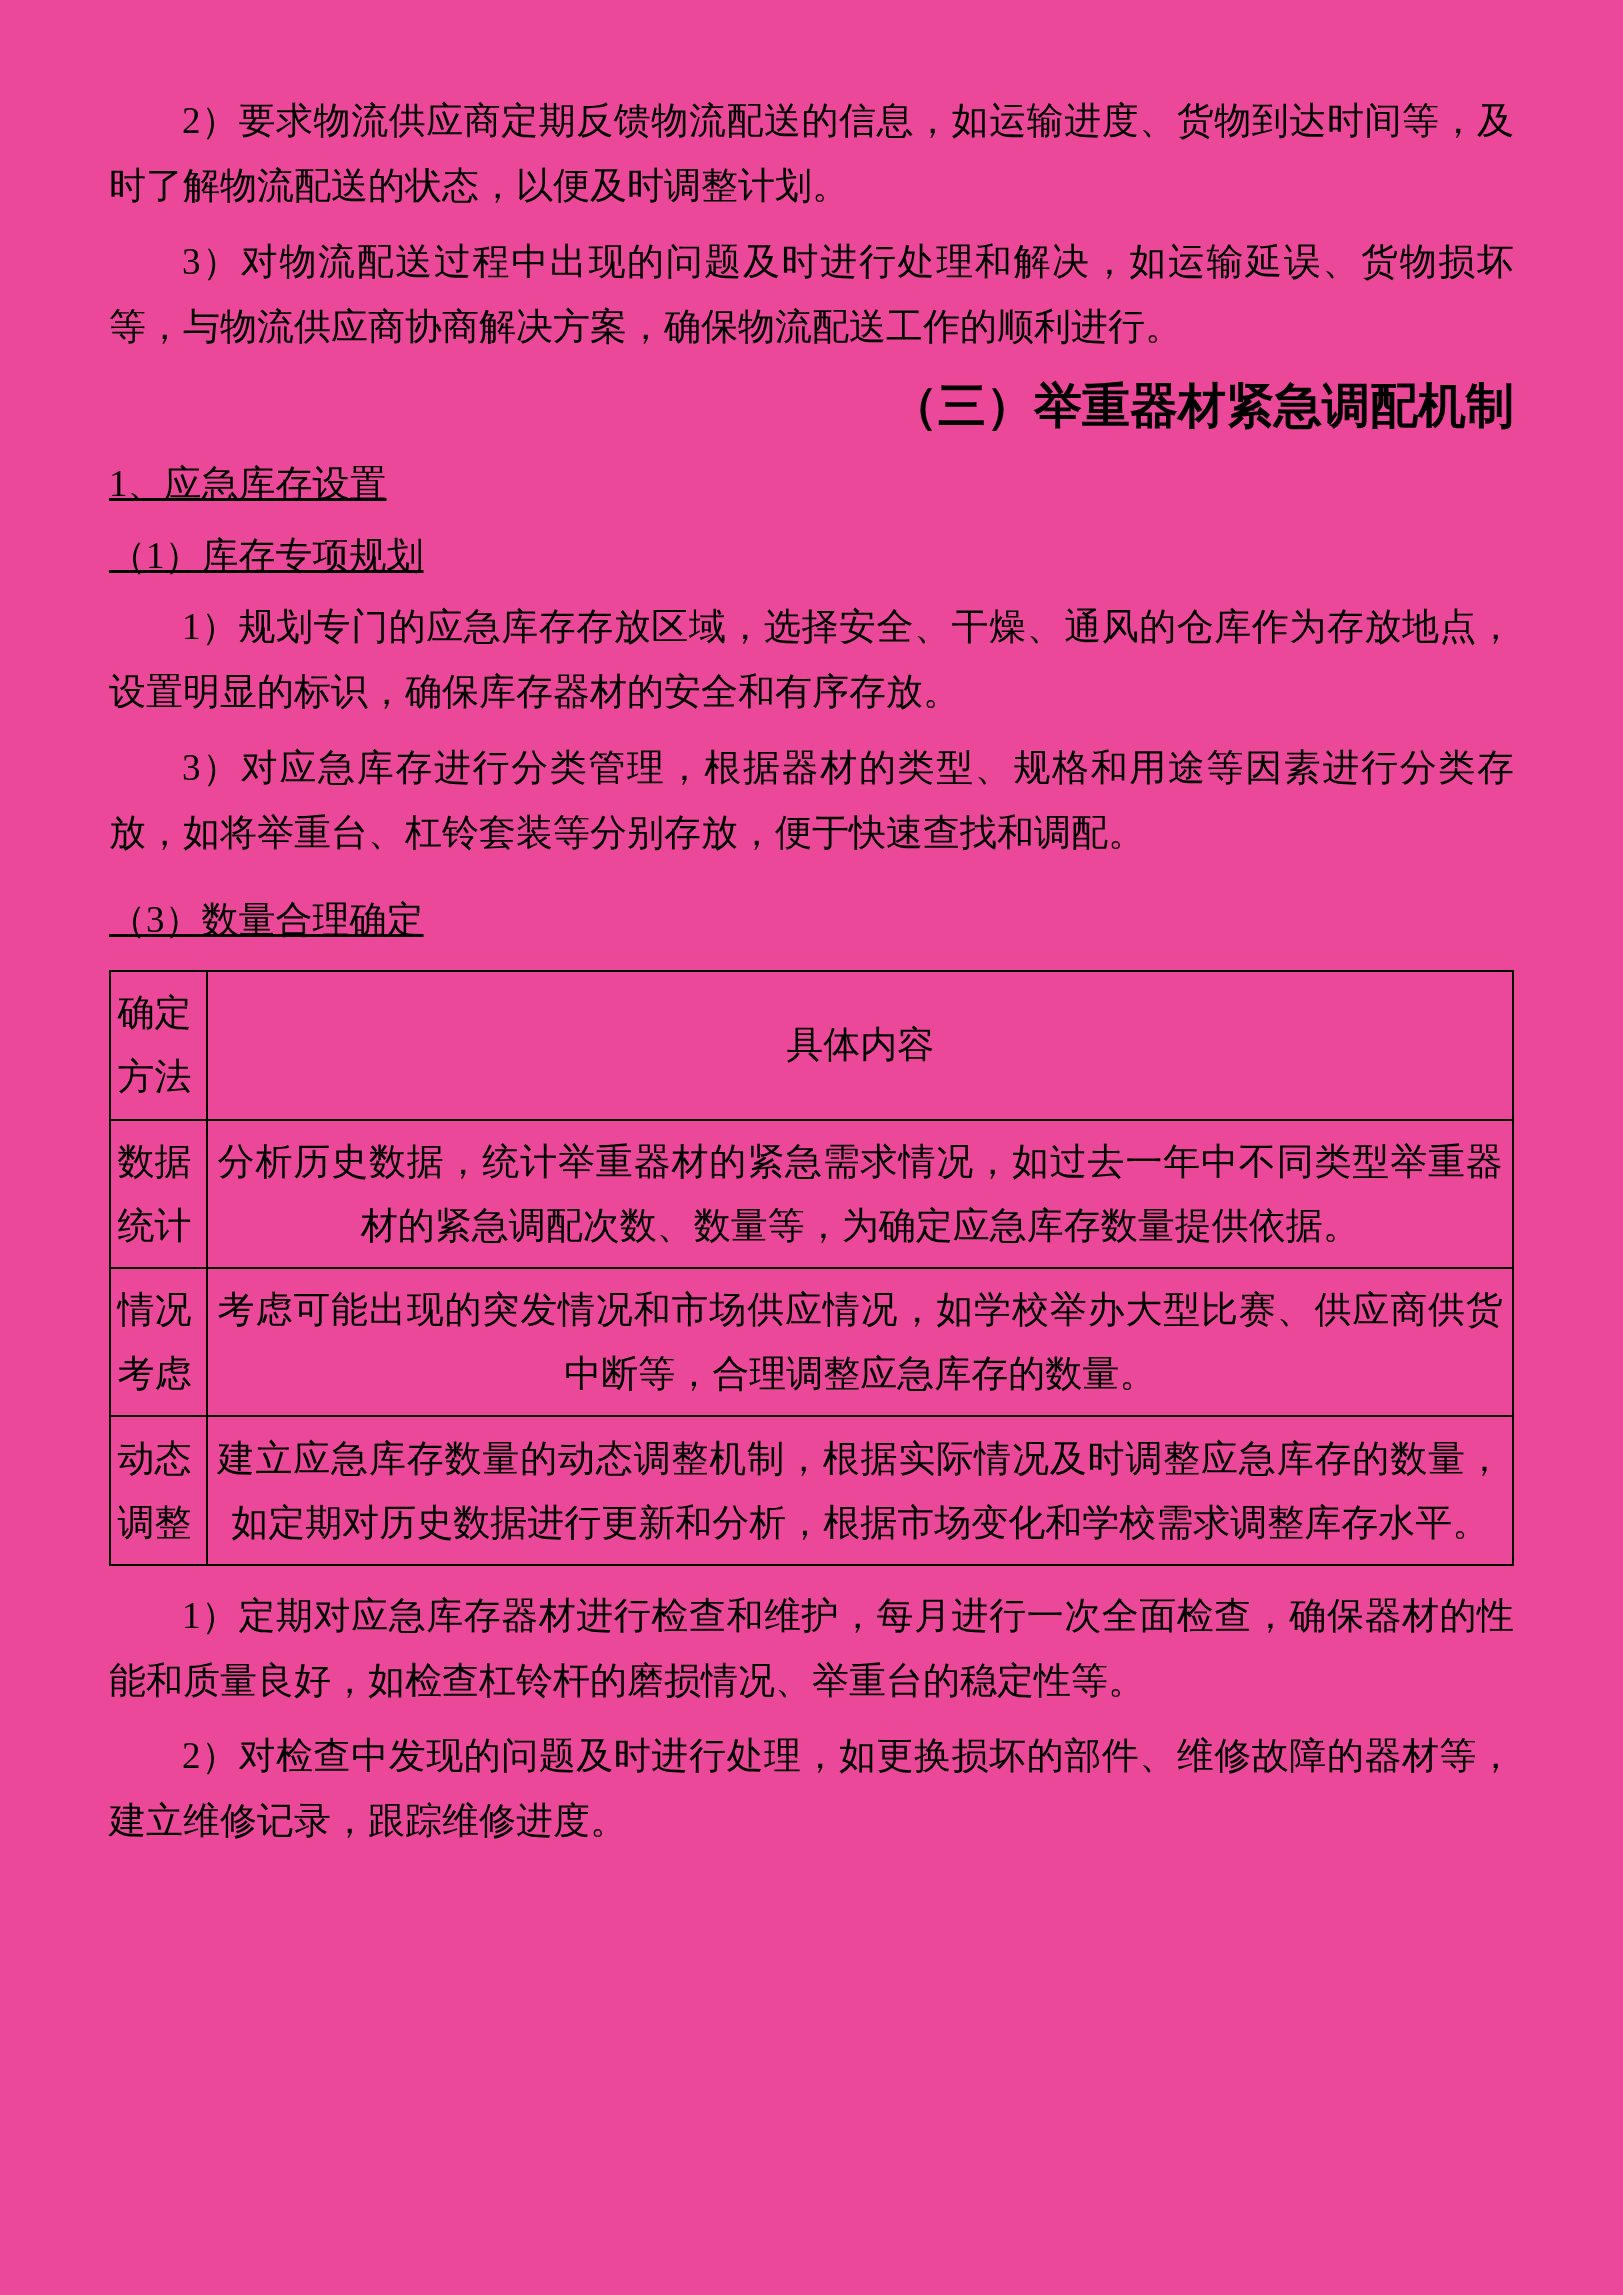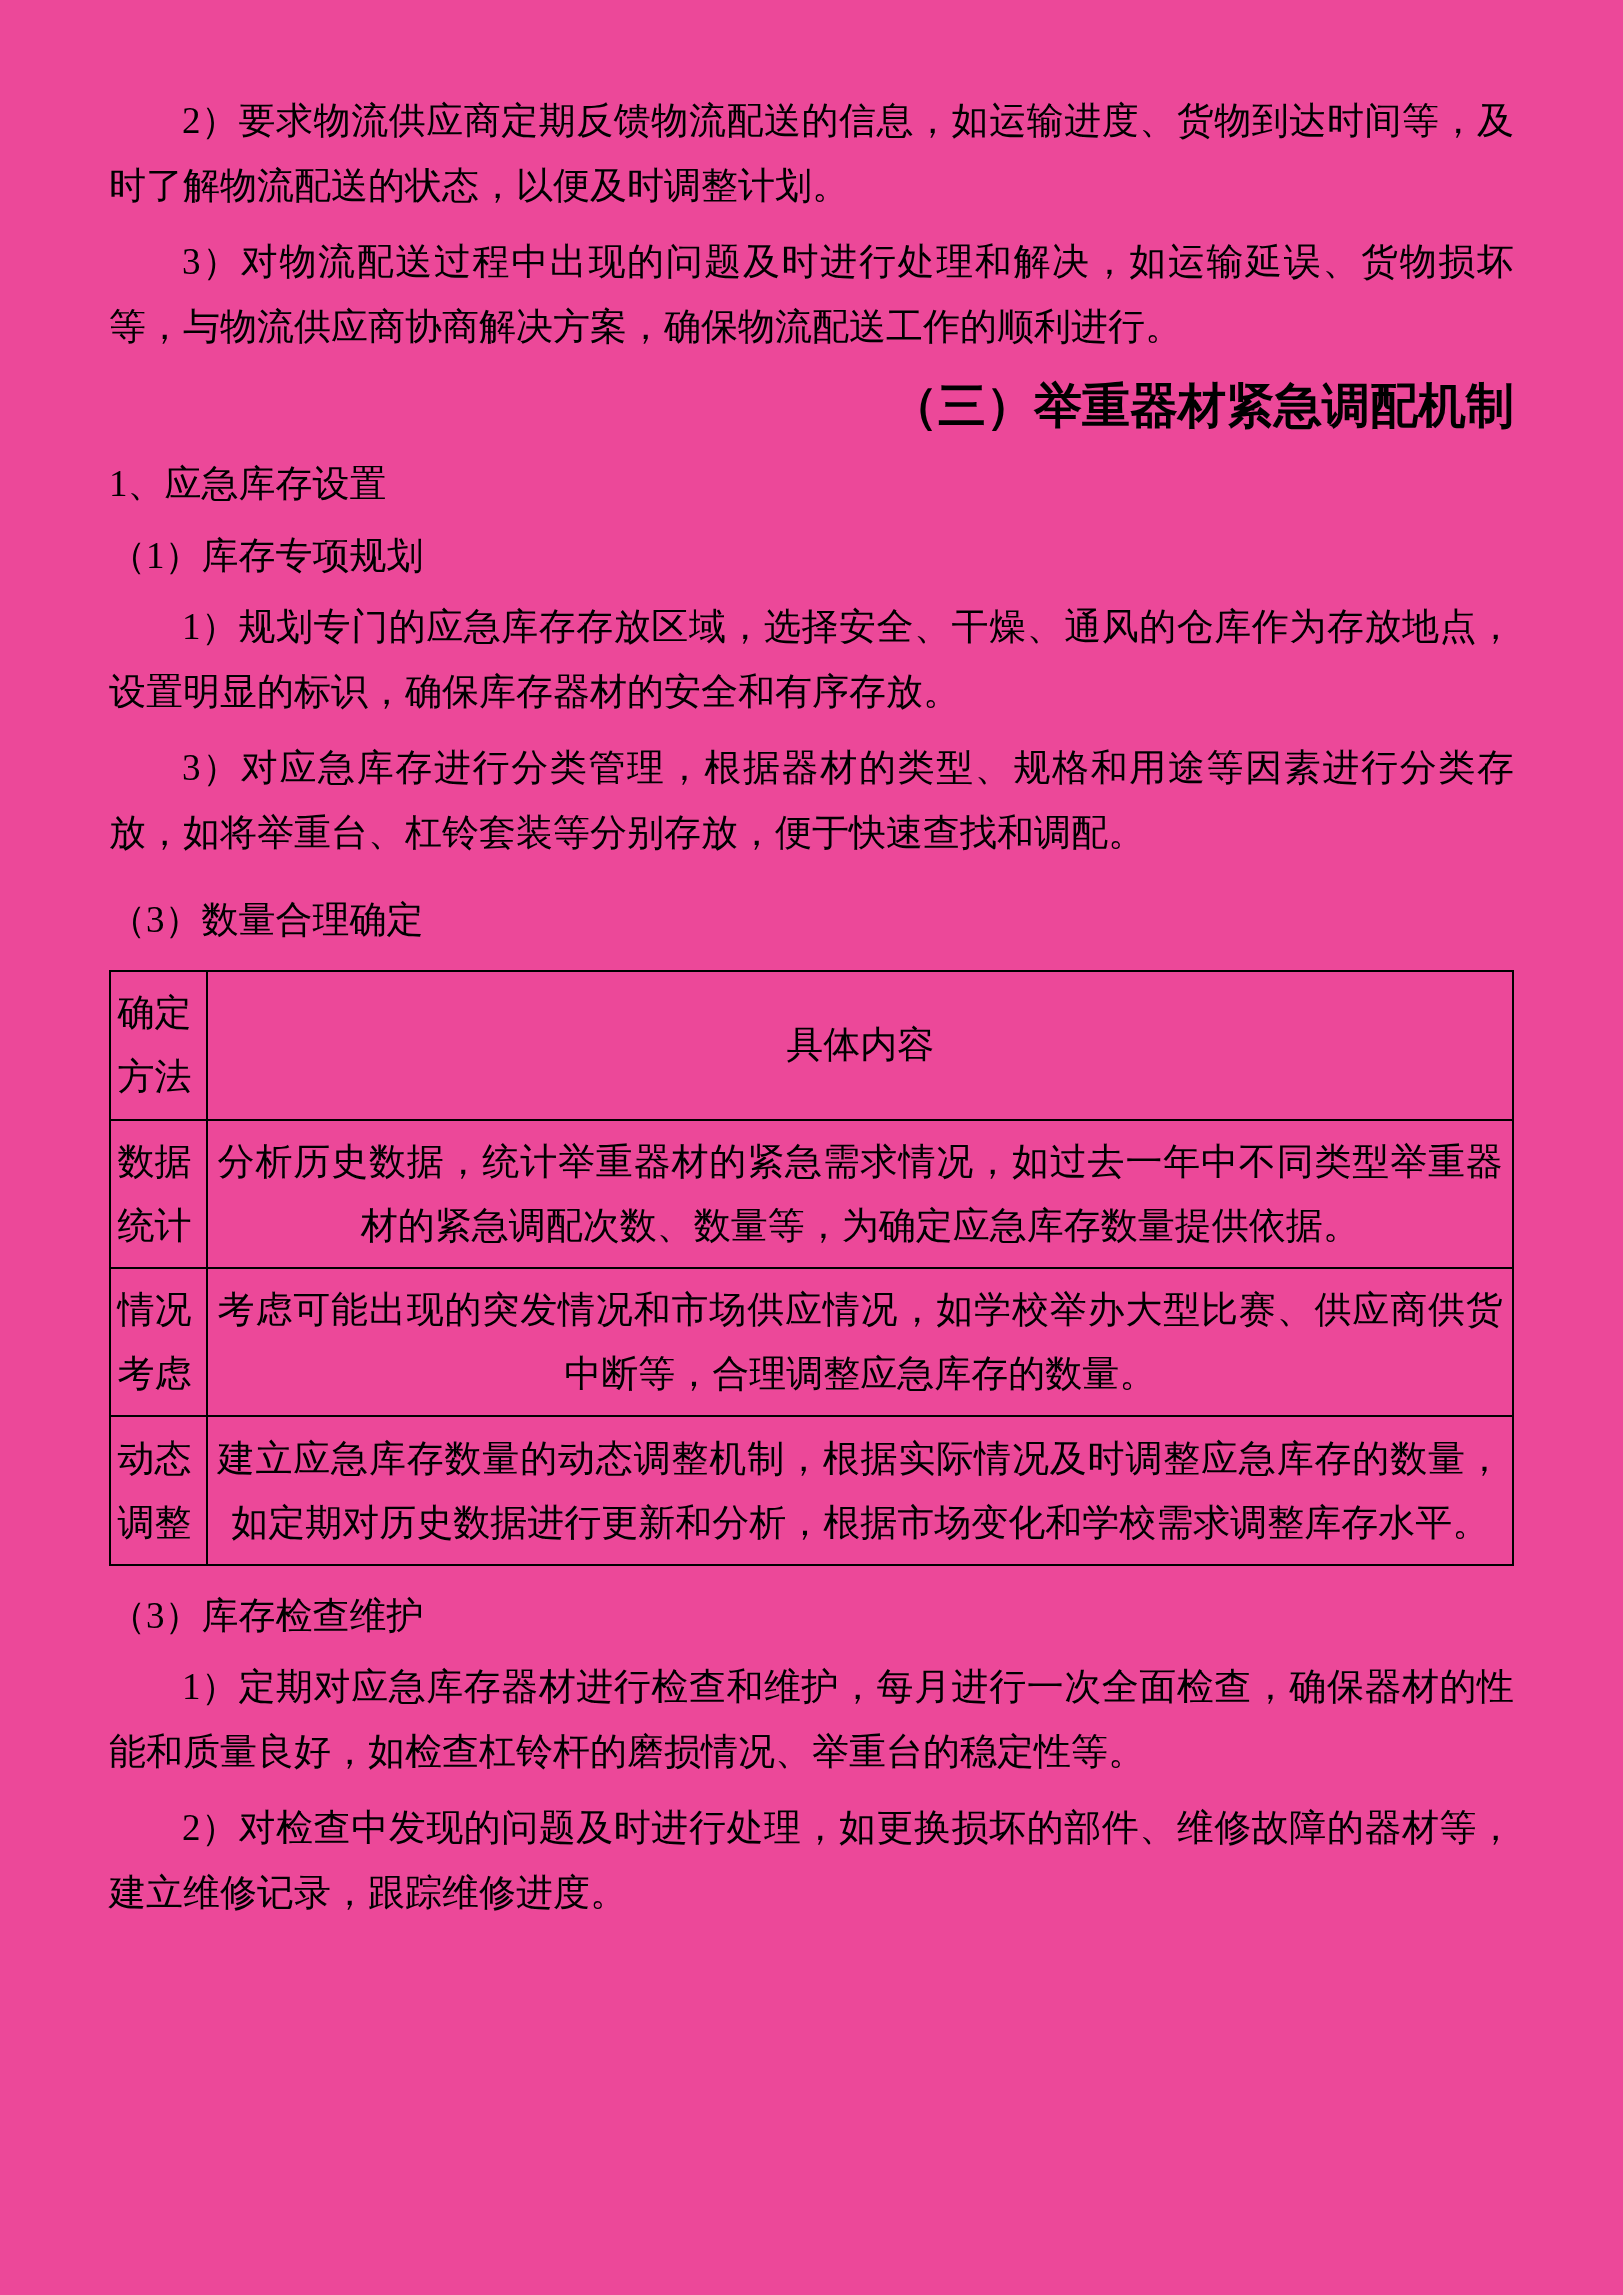--- a/index.html
+++ b/index.html
@@ -32,20 +32,21 @@
     font-size: 48px;
     font-weight: bold;
     line-height: 72px;
     margin: 11.8px 0 9.2px 0;
     text-align: right;
   }
   p.subhead {
     font-size: 37px;
     line-height: 65px;
     margin: 0 0 6.5px 0;
+    text-decoration: underline;
   }
   p.spaced-top {
     margin-top: 22px;
   }
   table.doc-table {
     width: 100%;
     border-collapse: collapse;
     table-layout: fixed;
     margin: 18.3px 0 17px 0;
   }
@@ -108,20 +109,19 @@
         <td class="col-method">情况考虑</td>
         <td class="col-content">考虑可能出现的突发情况和市场供应情况，如学校举办大型比赛、供应商供货中断等，合理调整应急库存的数量。</td>
       </tr>
       <tr>
         <td class="col-method">动态调整</td>
         <td class="col-content">建立应急库存数量的动态调整机制，根据实际情况及时调整应急库存的数量，如定期对历史数据进行更新和分析，根据市场变化和学校需求调整库存水平。</td>
       </tr>
     </tbody>
   </table>
 
-  <p class="body subhead">（3）库存检查维护</p>
 
   <p class="body indent">1）定期对应急库存器材进行检查和维护，每月进行一次全面检查，确保器材的性能和质量良好，如检查杠铃杆的磨损情况、举重台的稳定性等。</p>
 
   <p class="body indent">2）对检查中发现的问题及时进行处理，如更换损坏的部件、维修故障的器材等，建立维修记录，跟踪维修进度。</p>
 
 </div>
 
 
 </body></html>

